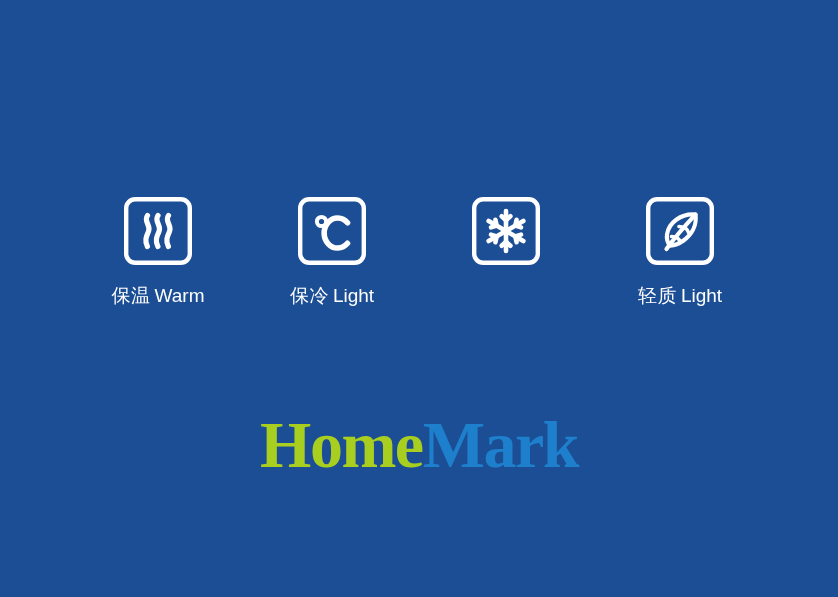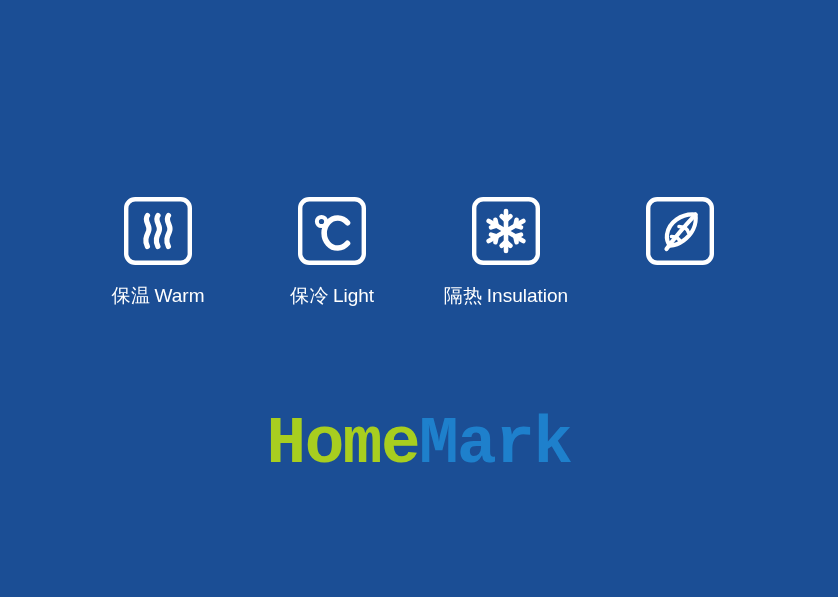--- a/index.html
+++ b/index.html
@@ -71,21 +71,21 @@
   
   .logo {
     position: absolute;
     top: 412px;
     left: 0;
     width: 838px;
     text-align: center;
     line-height: 1;
   }
   .logo-text {
-    font-family: Liberation Mono, monospace;
+    font-family: Liberation Serif, serif;
     font-size: 66px;
     font-weight: 700;
     letter-spacing: -1.5px;
     display: inline-block;
   }
   .logo-part-1 { color: #a8ce1f; }
   .logo-part-2 { color: #1e80cc; }
 </style>
 </head>
 <body>
@@ -146,37 +146,37 @@
               <line x1="35" y1="15" x2="35" y2="55"></line>
               <line x1="30.6" y1="20.2" x2="35" y2="24.2"></line>
               <line x1="39.4" y1="20.2" x2="35" y2="24.2"></line>
               <line x1="30.6" y1="49.8" x2="35" y2="45.8"></line>
               <line x1="39.4" y1="49.8" x2="35" y2="45.8"></line>
             </g>
           </g>
           <circle cx="35" cy="35" r="2.6" fill="#ffffff"></circle>
         </svg>
       </span>
-      <span class="feature-label">
-        <span class="label-cn">隔热</span>
-        <span class="label-en">Insulation</span>
-      </span>
     </div>
 
     <div class="feature">
       <span class="icon-frame">
         <svg viewBox="0 0 70 70" xmlns="http://www.w3.org/2000/svg">
           <rect x="3.2" y="3.2" width="63.6" height="63.6" rx="9" ry="9" fill="none" stroke="#ffffff" stroke-width="4.4"></rect>
           <path d="M50.5 18.5 c-14 -1.5 -27 8 -28.5 20 c-0.6 4.8 0.9 8.6 3 11.2
                    c4 -0.4 9 -2 13.2 -5 c8.6 -6 13.8 -15.6 12.3 -26.2 Z" fill="none" stroke="#ffffff" stroke-width="4.2" stroke-linejoin="round"></path>
           <path d="M50.5 18.5 c-7 7.5 -17.5 18.5 -29 34.5" fill="none" stroke="#ffffff" stroke-width="4.2" stroke-linecap="round"></path>
           <path d="M34 30.5 c5.5 0.4 8.8 2.6 9.5 6.2" fill="none" stroke="#ffffff" stroke-width="3.6" stroke-linecap="round"></path>
           <path d="M26.5 40.5 c5 0.2 8 2.2 8.6 5.6" fill="none" stroke="#ffffff" stroke-width="3.6" stroke-linecap="round"></path>
         </svg>
       </span>
+      <span class="feature-label">
+        <span class="label-cn">轻质</span>
+        <span class="label-en">Light</span>
+      </span>
     </div>
 
   </div>
 
   <div class="logo">
     <span class="logo-text"><span class="logo-part-1" style="color: rgb(168, 206, 31);">Home</span><span class="logo-part-2" style="color: rgb(30, 128, 204);">Mark</span></span>
   </div>
 
 </div>
 

